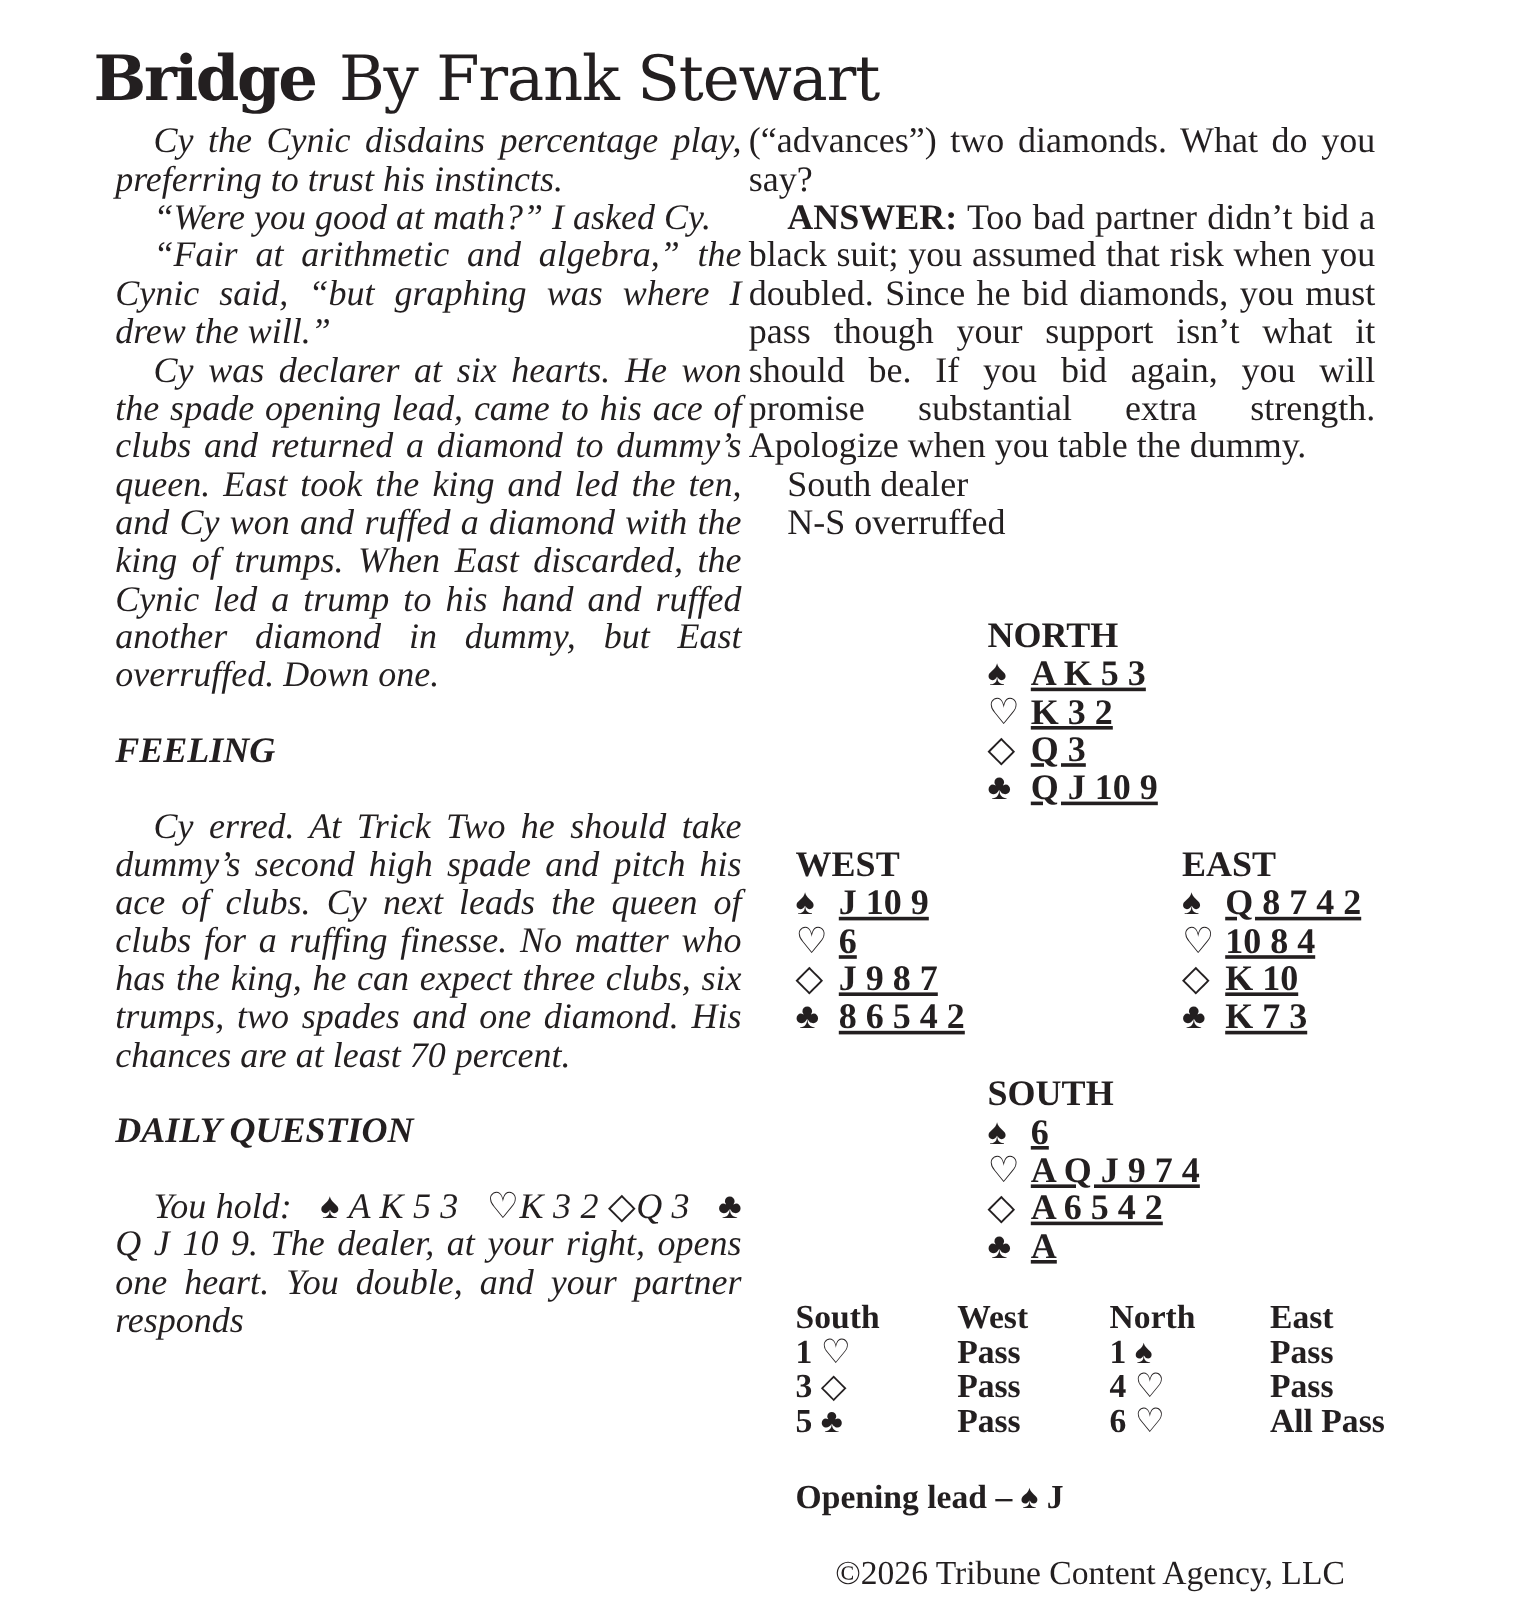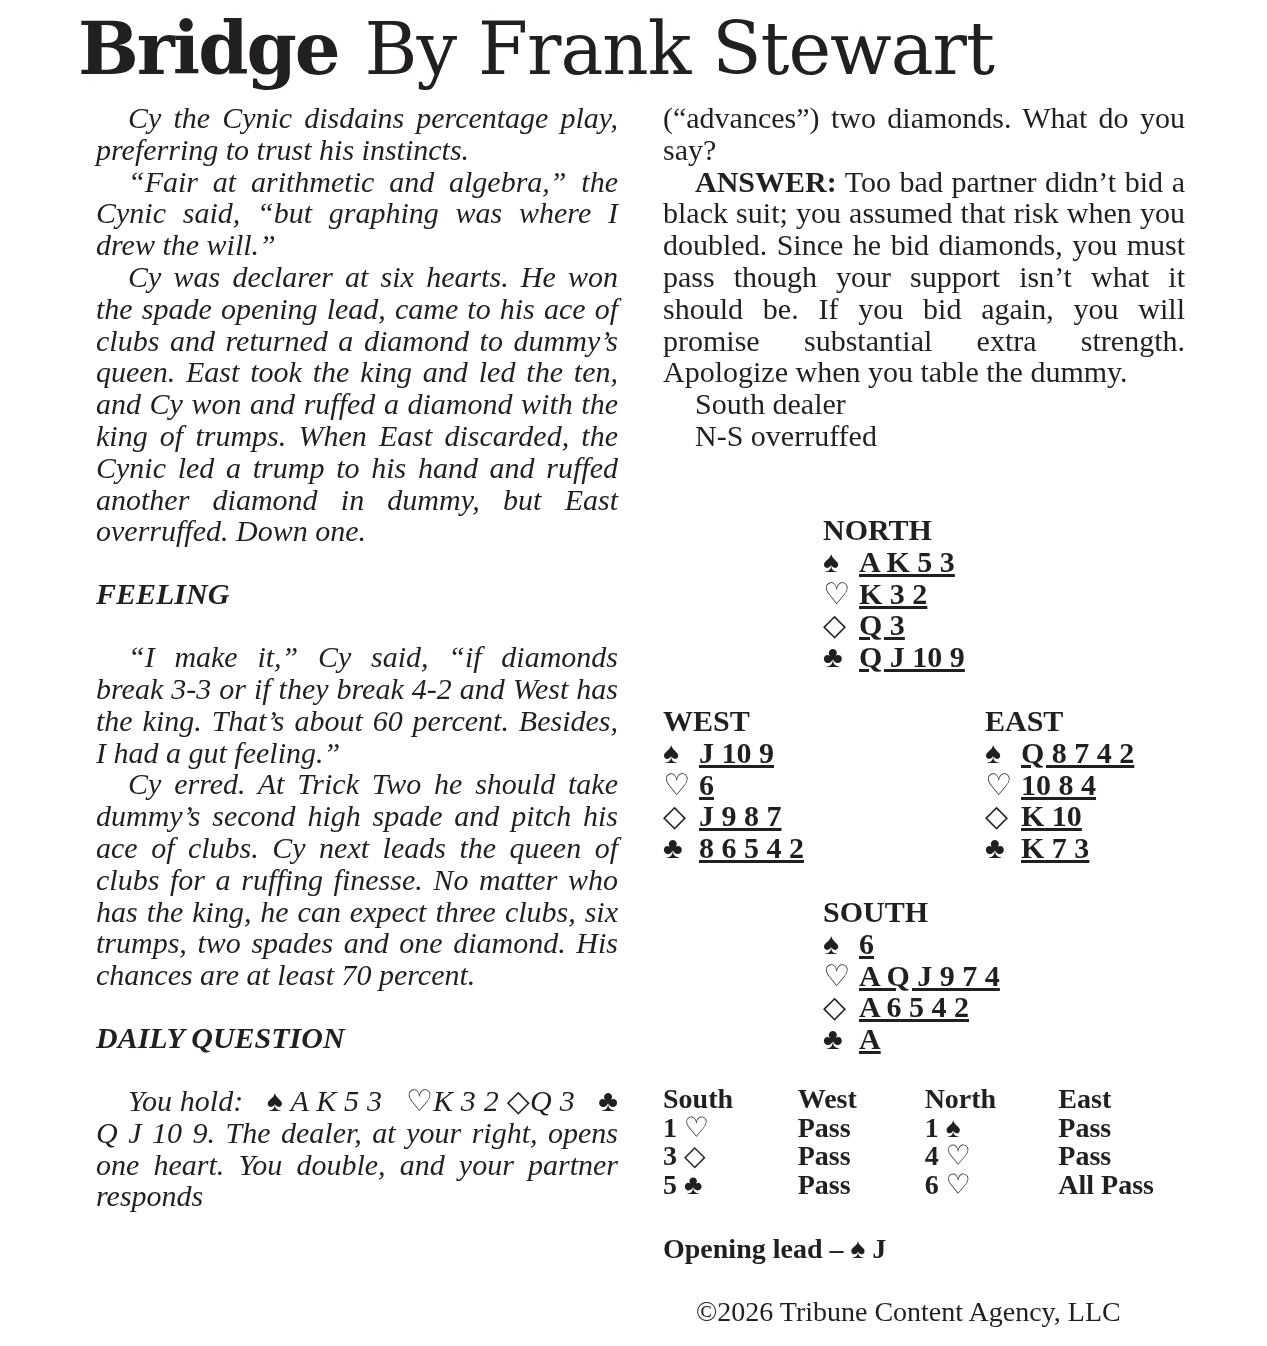--- a/index.html
+++ b/index.html
@@ -2,34 +2,34 @@
 <html><head>
   <meta charset="utf-8">
   <style>
     html, body { margin: 0; padding: 0; background: #ffffff; }
     body {
       width: 1267px; height: 1346px; position: relative; overflow: hidden;
       color: #231f20;
       font-family: "Liberation Serif", "DejaVu Serif", serif;
     }
     .header {
-      position: absolute; left: 78px; top: 14px; height: 70px;
+      position: absolute; left: 78px; top: 31px; height: 70px;
       white-space: nowrap;
       font-family: "DejaVu Serif", "Liberation Serif", serif;
-      font-size: 72px; line-height: 70px; letter-spacing: -1px; text-align: right;
+      font-size: 52px; line-height: 70px; letter-spacing: -1px; text-align: right;
     }
     .header .brand { font-weight: 900; letter-spacing: -2px; }
     .header .byline { font-weight: 400; margin-left: 4px; }
 
     .col {
       position: absolute; top: 102px;
       font-size: 30px; line-height: 31.8px;
     }
     .col-left { left: 96px; width: 522px; font-style: italic; }
-    .col-right { left: 663px; width: 522px; }
+    .col-right { left: 624px; width: 522px; }
 
     .para { margin: 0; text-align: justify; text-indent: 32px; }
     .para.noindent { text-indent: 0; }
     .para.last { text-align-last: left; }
     .heading {
       font-weight: bold; font-size: 30px;
       margin: 31px 0 31px 0; line-height: 32px;
     }
     .bold { font-weight: bold; }
     .indent-line { padding-left: 32px; }
@@ -64,26 +64,26 @@
 </head>
 <body>
 
 <div class="header">
   <span class="brand">Bridge</span>
   <span class="byline">By Frank Stewart</span>
 </div>
 
 <div class="col col-left">
   <p class="para">Cy the Cynic disdains percentage play, preferring to trust his instincts.</p>
+  <p class="para">“Were you good at math?” I asked Cy.</p>
   <p class="para">“Fair at arithmetic and algebra,” the Cynic said, “but graphing was where I drew the will.”</p>
   <p class="para last">Cy was declarer at six hearts. He won the spade opening lead, came to his ace of clubs and returned a diamond to dummy’s queen. East took the king and led the ten, and Cy won and ruffed a diamond with the king of trumps. When East discarded, the Cynic led a trump to his hand and ruffed another diamond in dummy, but East overruffed. Down one.</p>
 
   <div class="heading">FEELING</div>
 
-  <p class="para">“I make it,” Cy said, “if diamonds break 3-3 or if they break 4-2 and West has the king. That’s about 60 percent. Besides, I had a gut feeling.”</p>
   <p class="para last">Cy erred. At Trick Two he should take dummy’s second high spade and pitch his ace of clubs. Cy next leads the queen of clubs for a ruffing finesse. No matter who has the king, he can expect three clubs, six trumps, two spades and one diamond. His chances are at least 70 percent.</p>
 
   <div class="heading">DAILY QUESTION</div>
 
   <p class="para">
     <span>You hold:</span>&nbsp;&nbsp;
     <span>♠</span>
     <span>A K 5 3</span>&nbsp;&nbsp;
     <span>♡</span><span>K 3 2</span>
     <span>◇</span><span>Q 3</span>&nbsp;&nbsp;

